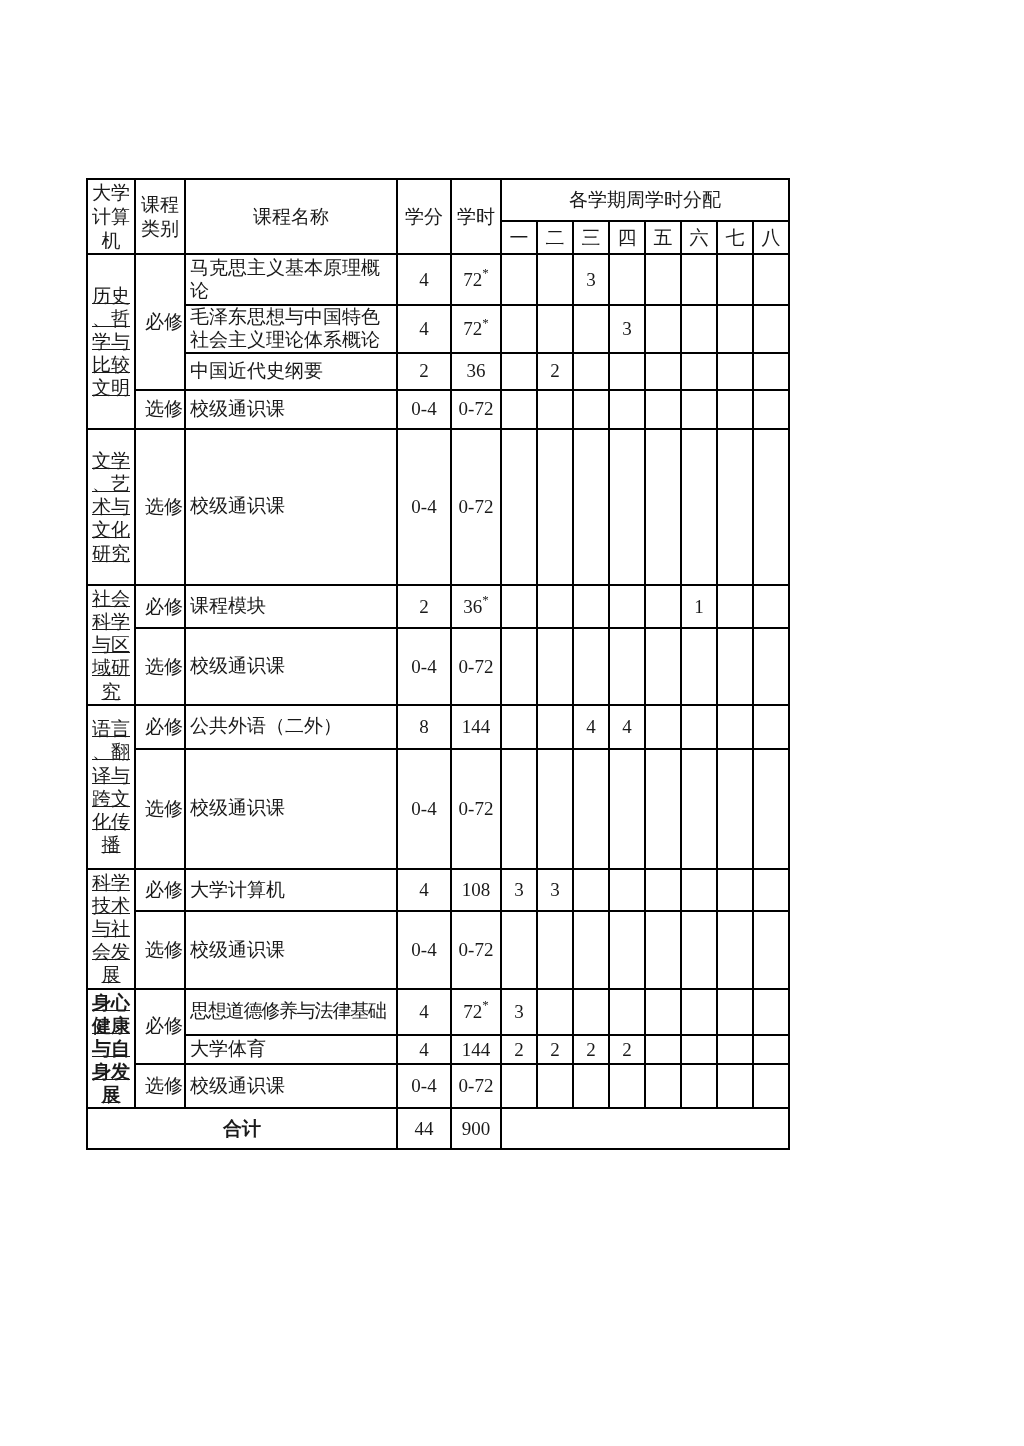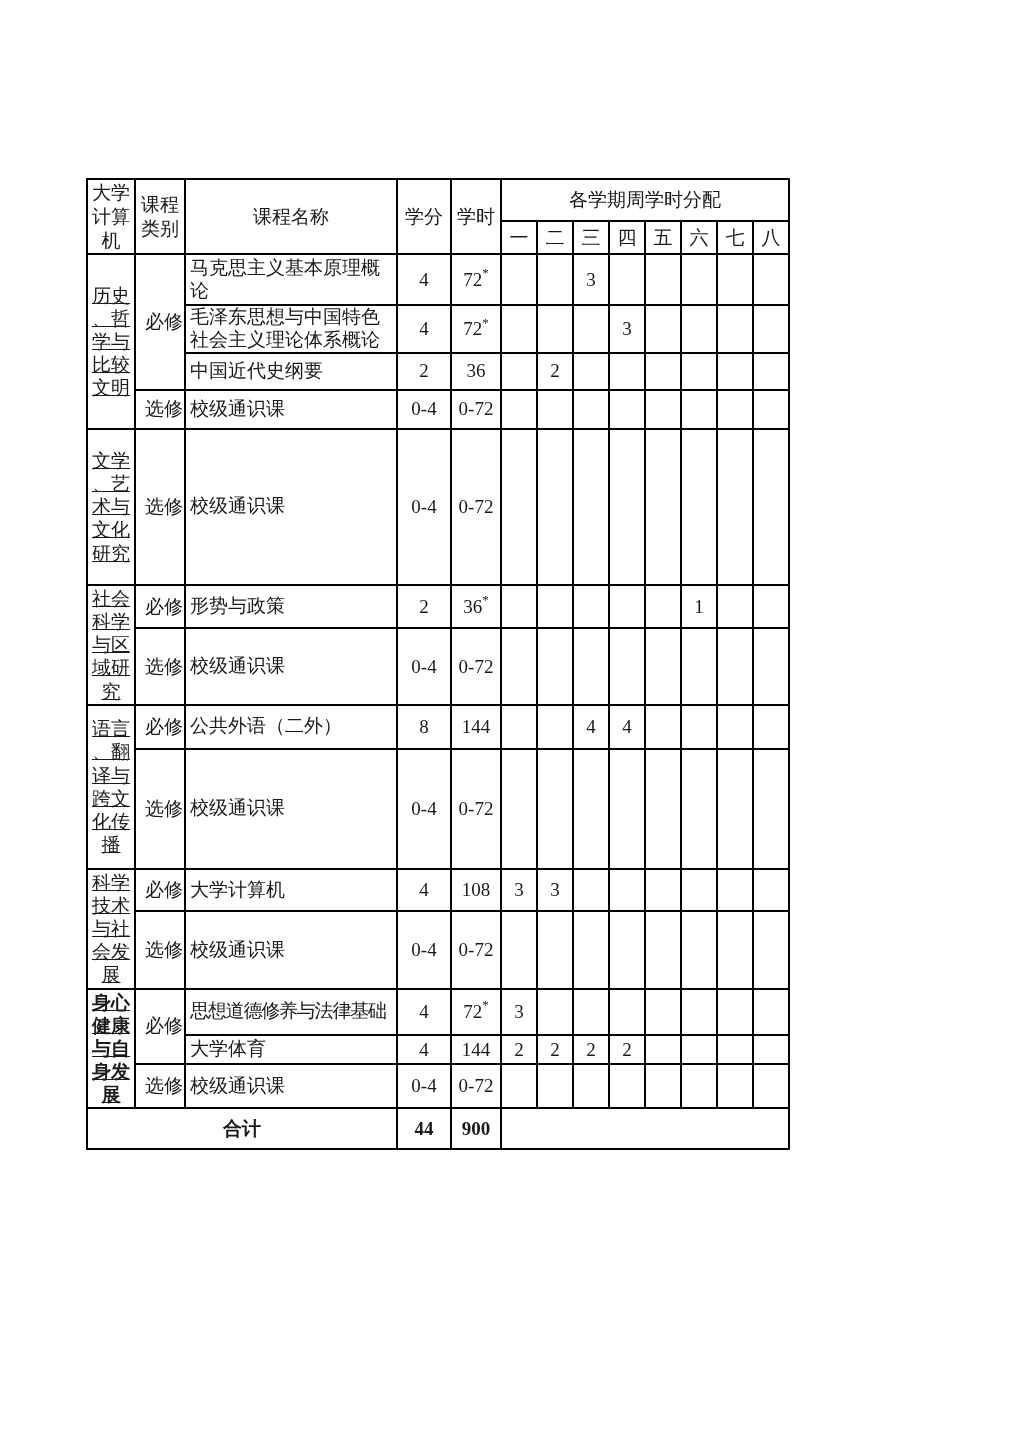--- a/index.html
+++ b/index.html
@@ -81,21 +81,21 @@
   tr.r11 { height: 41px; }
   tr.r12 { height: 24px; }
   tr.r13 { height: 39px; }
   tr.total { height: 41px; }
   tr.total td.label {
     text-align: center;
     font-family: "Liberation Sans", sans-serif;
     font-weight: bold;
     margin-top: 35px;
   }
-  tr.total td.num { font-weight: bold; }
+  tr.total td.num { font-weight: normal; }
 </style>
 </head>
 <body>
 
 <div class="page">
 
 
   <table class="course-table">
     <colgroup>
       <col style="width:48px">
@@ -199,21 +199,21 @@
         <td class="num"></td>
         <td class="num"></td>
         <td class="num"></td>
         <td class="num"></td>
         <td class="num"></td>
         <td class="num"></td>
       </tr>
       <tr class="r5">
         <td class="module" rowspan="2">社会科学与区域研究</td>
         <td class="cat">必修</td>
-        <td class="course">形势与政策</td>
+        <td class="course">课程模块</td>
         <td class="num">2</td>
         <td class="num"><span>36</span><sup class="star">*</sup></td>
         <td class="num"></td>
         <td class="num"></td>
         <td class="num"></td>
         <td class="num"></td>
         <td class="num"></td>
         <td class="num">1</td>
         <td class="num"></td>
         <td class="num"></td>

